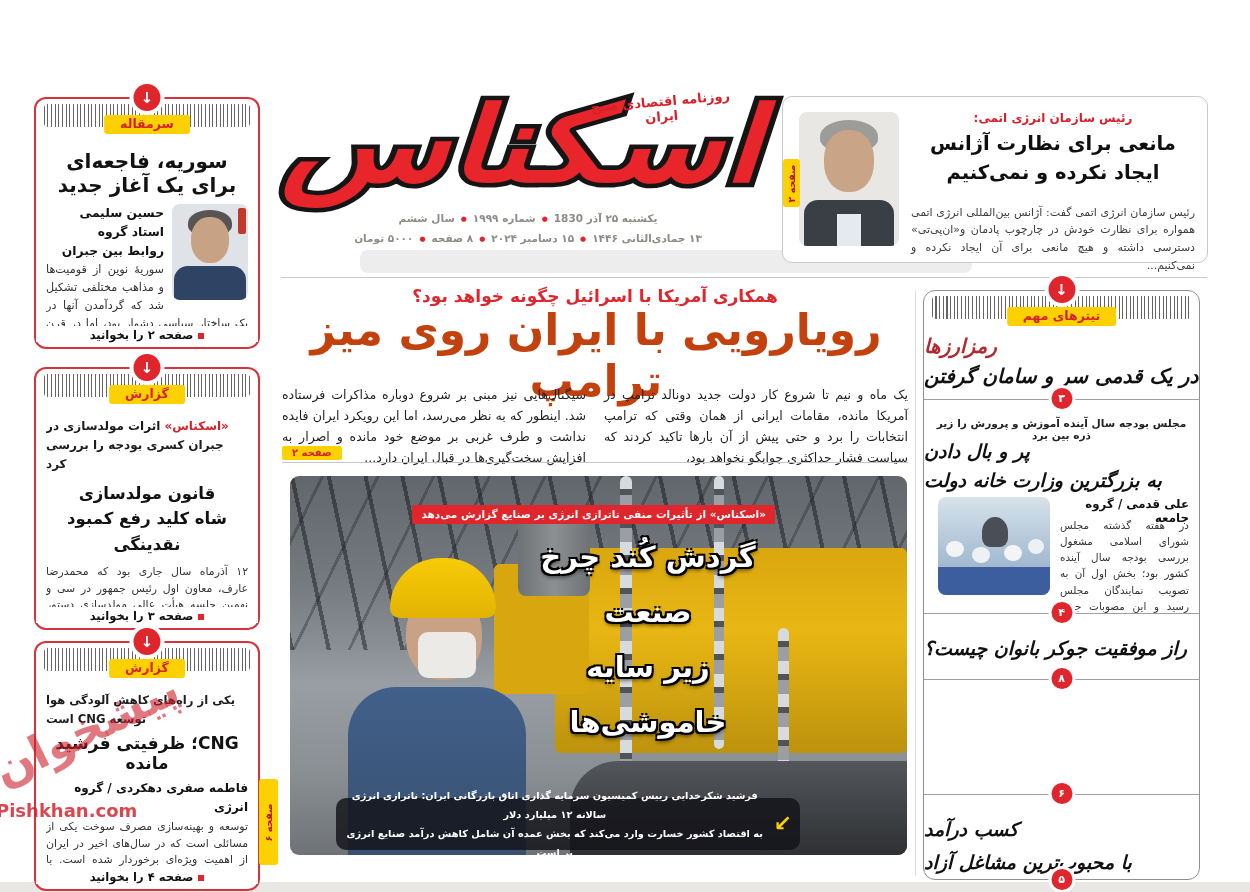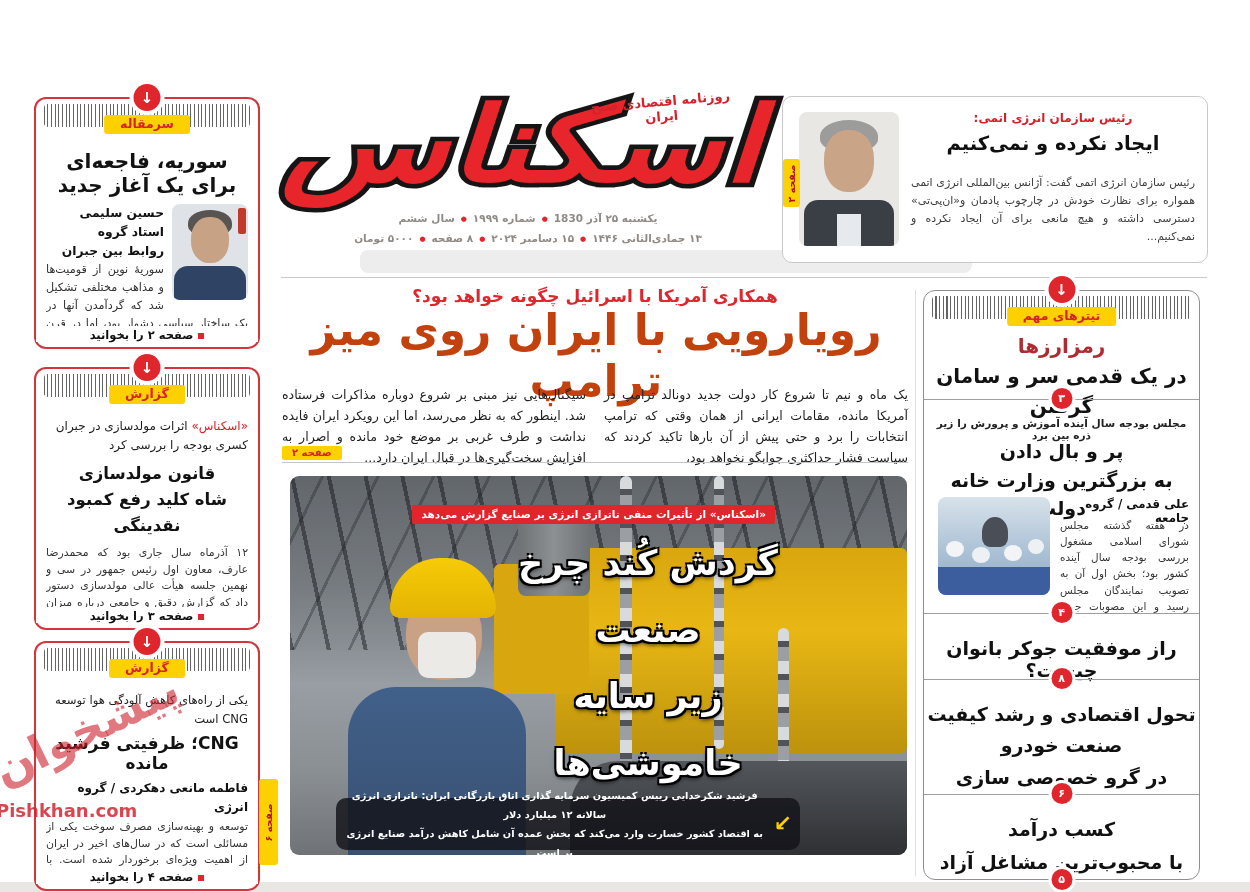--- a/index.html
+++ b/index.html
@@ -11,21 +11,21 @@
   .box.grey-border{border-color:#8f8f8f;border-width:1.5px;}
   .barcode{position:absolute;top:5px;left:8px;right:8px;height:23px;border-radius:4px;opacity:.8;
      background:repeating-linear-gradient(90deg,#3d3d3d 0 1px,transparent 1px 3px,#3d3d3d 3px 4.5px,transparent 4.5px 7px,#3d3d3d 7px 7.8px,transparent 7.8px 11px);}
   .arrow-badge{position:absolute;top:-15px;left:50%;transform:translateX(-50%);width:27px;height:27px;border-radius:50%;
      background:#e0262d;color:#fff;display:flex;align-items:center;justify-content:center;
      font-size:15px;font-weight:bold;box-shadow:0 0 0 4px #fff;z-index:3;}
   .tag{position:absolute;top:16px;left:50%;transform:translateX(-50%);background:#fdd000;color:#d6212b;
      font-weight:bold;font-size:12.5px;padding:1px 16px 3px;border-radius:3px;z-index:3;white-space:nowrap;}
   .box-inner{position:absolute;top:46px;left:10px;right:10px;bottom:6px;overflow:hidden;}
   .bx-head{font-weight:bold;color:#121212;text-align:center;}
-  .bx-kicker{font-weight:normal;color:#1c1c1c;text-align:right;font-size:12px;line-height:1.6;}
+  .bx-kicker{font-weight:bold;color:#1c1c1c;text-align:left;font-size:12px;line-height:1.6;}
   .bx-body{font-size:10.8px;line-height:1.56;color:#333;text-align:justify;}
   .bx-author{font-weight:bold;font-size:12.3px;color:#111;line-height:1.55;}
   .bx-footer{position:absolute;bottom:5px;left:0;right:0;text-align:center;font-size:11.5px;font-weight:bold;color:#111;background:#fff;padding-top:2px;}
   .sq{display:inline-block;width:6px;height:6px;background:#e0262d;margin-left:5px;vertical-align:middle;}
   .red{color:#d6212b;}
   
   .logo-wrap{position:absolute;left:263px;top:86px;width:515px;height:128px;z-index:1;font-style:italic;}
   .logo-layer{position:absolute;inset:0;text-align:center;font-weight:bold;font-size:104px;line-height:118px;
       transform:scaleX(1.32);white-space:nowrap;}
   .logo-back{color:#151515;-webkit-text-stroke:9px #151515;}
@@ -66,28 +66,28 @@
       background:linear-gradient(180deg,#41608a,#38506f);}
   .worker-head{position:absolute;left:116px;top:116px;width:76px;height:88px;border-radius:46%;background:#c9a184;}
   .worker-mask{position:absolute;left:128px;top:156px;width:58px;height:46px;border-radius:10px;background:#eceae6;}
   .worker-helmet{position:absolute;left:100px;top:82px;width:106px;height:60px;border-radius:52px 52px 10px 10px;
       background:linear-gradient(180deg,#f6cb06,#e3b304);}
   .pipe{position:absolute;right:-8px;bottom:-6px;width:345px;height:100px;border-radius:48px 10px 0 0;
       background:linear-gradient(180deg,#53565b,#2c2e31);}
   .ribbon{position:absolute;top:29px;right:132px;background:#e0262d;color:#fff;font-size:10.5px;font-weight:bold;
       padding:3px 9px 4px;border-radius:2px;white-space:nowrap;}
   .photo-headline{position:absolute;top:54px;right:118px;width:282px;text-align:center;color:#fff;
-      font-size:35px;font-weight:bold;line-height:1.9;
+      font-size:29px;font-weight:bold;line-height:1.9;
       text-shadow:2px 2px 0 #000,-2px 2px 0 #000,2px -2px 0 #000,-2px -2px 0 #000,0 3px 4px rgba(0,0,0,.7);}
   .caption-bar{position:absolute;left:46px;top:322px;width:448px;height:52px;border-radius:10px;
       background:rgba(18,18,24,.82);color:#fff;display:flex;align-items:center;flex-direction:row;padding:0 8px;}
   .caption-arrow{color:#fdd000;font-size:22px;font-weight:bold;margin-left:8px;line-height:1;}
   .caption-text{flex:1;font-size:9.8px;line-height:1.95;text-align:center;font-weight:bold;}
   
-  .sb-title{font-weight:bold;text-align:center;color:#111;}
+  .sb-title{font-weight:bold;text-align:left;color:#111;font-style:italic;}
   
   .ph{overflow:hidden;border-radius:8px;position:relative;}
   .ph .face{position:absolute;border-radius:46%;background:#c9a487;}
   .ph .hair{position:absolute;border-radius:50% 50% 40% 40%;}
   .ph .suit{position:absolute;bottom:0;border-radius:14px 14px 0 0;}
   .ph .shirt{position:absolute;bottom:0;background:#e6eaef;}
   
   .wm-fa{position:absolute;left:-14px;top:702px;font-size:46px;font-weight:bold;color:rgba(205,30,42,.6);
       transform:rotate(-26deg);z-index:6;}
   .wm-url{position:absolute;left:-4px;top:800px;font-size:18px;font-weight:bold;color:rgba(210,38,48,.85);z-index:6;}
@@ -126,20 +126,21 @@
       <div class="face" style="left:25px;top:18px;width:50px;height:62px;"></div>
       <div class="suit" style="left:5px;width:90px;height:46px;background:#3a3e45;"></div>
       <div class="shirt" style="left:38px;width:24px;height:32px;"></div>
     </div>
     <div class="pagetab-v" style="left:0px;top:62px;width:17px;height:48px;">
       <span>صفحه ۲</span>
     </div>
     <div class="abs" style="right:12px;left:128px;top:14px;">
       <div class="red" style="text-align:center;font-size:12px;font-weight:bold;">رئیس سازمان انرژی اتمی:</div>
       <div style="text-align:center;font-size:19.5px;font-weight:bold;color:#0f0f0f;line-height:1.5;margin-top:4px;">
+        <div>مانعی برای نظارت آژانس</div>
         <div>ایجاد نکرده و نمی‌کنیم</div>
       </div>
       <div style="font-size:11px;line-height:1.62;color:#3d3d3d;text-align:justify;margin-top:16px;">رئیس سازمان انرژی اتمی گفت: آژانس بین‌المللی انرژی اتمی همواره برای نظارت خودش در چارچوب پادمان و«ان‌پی‌تی» دسترسی داشته و هیچ مانعی برای آن ایجاد نکرده و نمی‌کنیم...</div>
     </div>
   </div>
 
   <div class="box" style="left:34px;top:97px;width:222px;height:248px;">
     <div class="arrow-badge">↓</div>
     <div class="barcode"></div>
     <div class="tag">سرمقاله</div>
@@ -184,21 +185,21 @@
     </div>
   </div>
 
   <div class="box" style="left:34px;top:641px;width:222px;height:246px;">
     <div class="arrow-badge">↓</div>
     <div class="barcode"></div>
     <div class="tag">گزارش</div>
     <div class="box-inner">
       <div class="bx-kicker" style="font-size:11.6px;margin-top:2px;">یکی از راه‌های کاهش آلودگی هوا توسعه CNG است</div>
       <div class="bx-head" style="font-size:17px;margin-top:5px;">CNG؛ ظرفیتی فرشید مانده</div>
-      <div class="bx-author" style="margin-top:6px;font-size:12px;">فاطمه مانعی دهکردی / گروه انرژی</div>
+      <div class="bx-author" style="margin-top:6px;font-size:12px;">فاطمه صفری دهکردی / گروه انرژی</div>
       <div class="bx-body" style="margin-top:3px;font-size:10.9px;line-height:1.52;">توسعه و بهینه‌سازی مصرف سوخت یکی از مسائلی است که در سال‌های اخیر در ایران از اهمیت ویژه‌ای برخوردار شده است. با توجه به محدودیت‌های منابع سوخت فسیلی، آلودگی هوا و تغییرات اقلیمی، توجه به سوخت‌های جایگزین و بهینه‌سازی مصرف سوخت، به ویژه گاز طبیعی فشرده (CNG)، به عنوان یک راهکار مؤثر مطرح است و مورد توجه قرار گرفته است...</div>
     </div>
     <div class="bx-footer">
       <span class="sq"></span><span>صفحه ۴ را بخوانید</span>
     </div>
   </div>
 
   <div class="main-kicker">همکاری آمریکا با اسرائیل چگونه خواهد بود؟</div>
   <div class="main-headline">رویارویی با ایران روی میز ترامپ</div>
   <div class="lede">
@@ -270,25 +271,20 @@
     <div style="position:absolute;top:226px;right:10px;left:136px;height:100px;overflow:hidden;font-size:10.4px;line-height:1.55;color:#333;text-align:justify;">در هفته گذشته مجلس شورای اسلامی مشغول بررسی بودجه سال آینده کشور بود؛ بخش اول آن به تصویب نمایندگان مجلس رسید و این مصوبات جهت اعلام نظریه شورای نگهبان ارسال شد...</div>
     <div class="divider" style="top:322px;">
       <span class="num-badge">۴</span>
     </div>
 
     <div class="sb-title" style="position:absolute;top:346px;left:0;right:0;font-size:19px;">راز موفقیت جوکر بانوان چیست؟</div>
     <div class="divider" style="top:388px;">
       <span class="num-badge">۸</span>
     </div>
 
-    <div class="sb-title" style="position:absolute;top:408px;left:0;right:0;font-size:19px;line-height:1.65;">
-      <div>تحول اقتصادی و رشد کیفیت</div>
-      <div>صنعت خودرو</div>
-      <div>در گرو خصوصی سازی</div>
-    </div>
     <div class="divider" style="top:503px;">
       <span class="num-badge">۶</span>
     </div>
 
     <div class="sb-title" style="position:absolute;top:522px;left:0;right:0;font-size:19px;line-height:1.75;">
       <div>کسب درآمد</div>
       <div>با محبوب‌ترین مشاغل آزاد</div>
     </div>
     <div class="num-badge" style="top:auto;bottom:-11px;">۵</div>
   </div>

